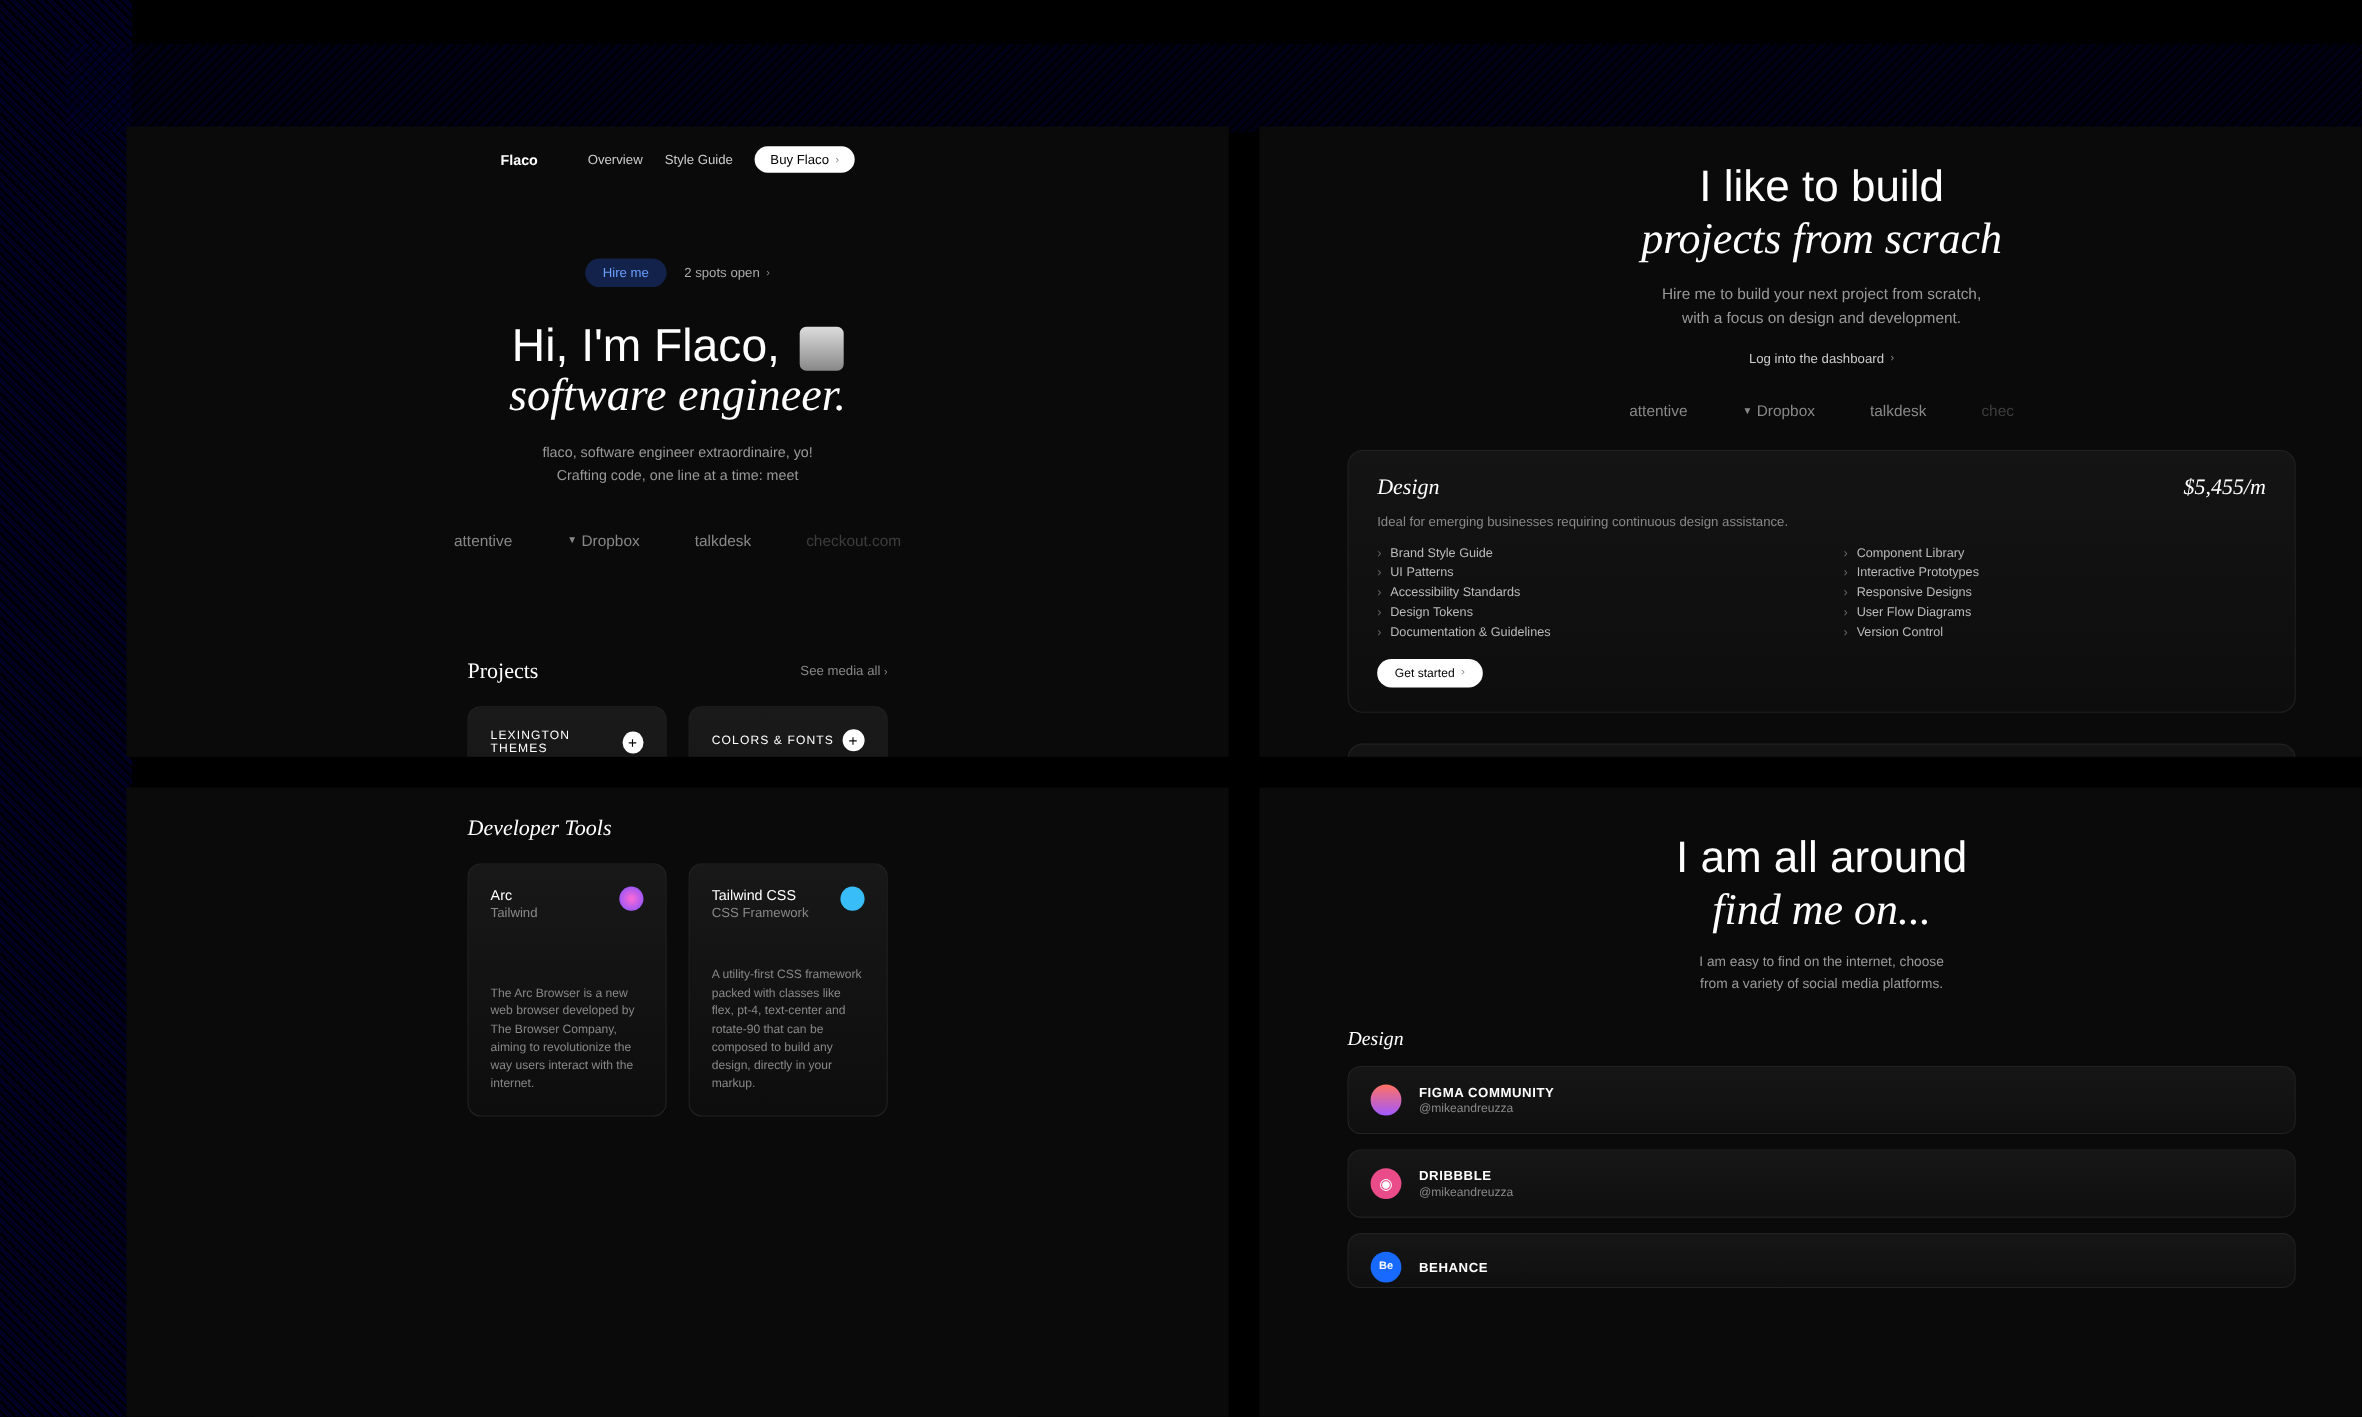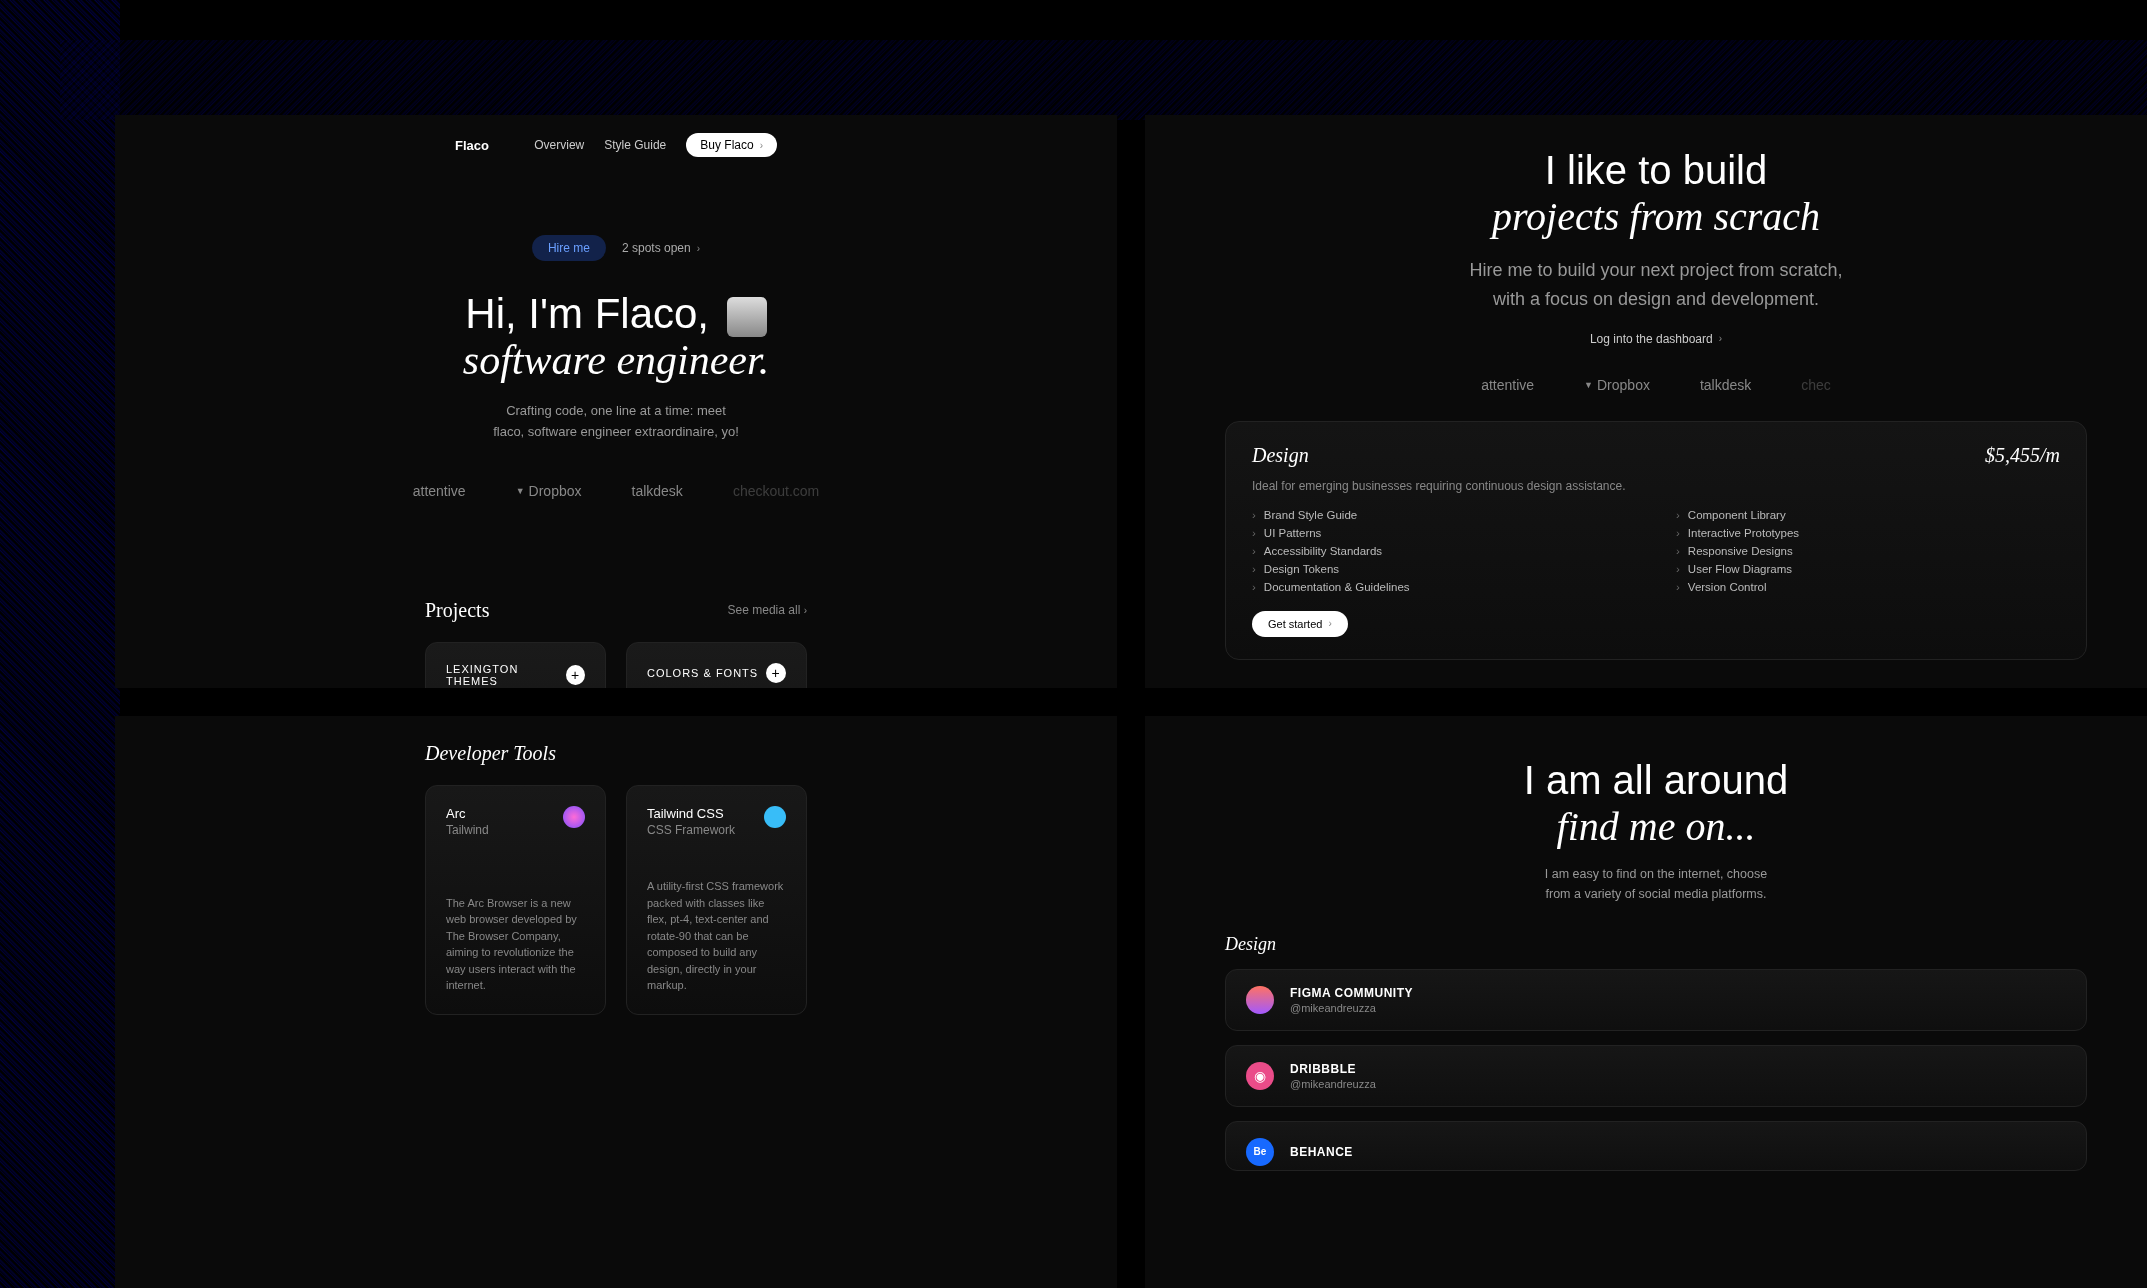--- a/index.html
+++ b/index.html
@@ -71,21 +71,21 @@
   .p1-sh-link { color: #888; font-size: 12px; }
   .p1-cards { display: flex; gap: 20px; }
   .p1-card { flex: 1; background: linear-gradient(180deg,#1a1a1a,#0d0d0d); border: 1px solid #222; border-radius: 12px; padding: 20px; height: 300px; display: flex; flex-direction: column; }
   .p1-card-h { display: flex; justify-content: space-between; align-items: center; font-size: 11px; letter-spacing: 1px; }
   .p1-plus { width: 20px; height: 20px; border-radius: 50%; background: #fff; color: #000; display: flex; align-items: center; justify-content: center; font-size: 14px; }
   
   .p2 { padding: 0 60px 0 80px; }
   .p2-hero { text-align: center; padding-top: 10px; }
   .p2-h1 { font-size: 40px; font-weight: 500; margin-top: 23px; }
   .p2-h1s { font-family: Georgia, serif; font-style: italic; font-size: 40px; display: block; }
-  .p2-sub { color: #999; font-size: 18px; margin-top: 16px; line-height: 1.6; }
+  .p2-sub { color: #999; font-size: 14px; margin-top: 16px; line-height: 1.6; }
   .p2-link { color: #ccc; font-size: 12px; margin-top: 18px; display: inline-flex; align-items: center; gap: 6px; }
   .p2-logos { display: flex; justify-content: center; gap: 50px; margin-top: 30px; color: #888; font-size: 14px; align-items: center; }
   .p2-tier { background: linear-gradient(180deg,#141414,#0d0d0d); border: 1px solid #222; border-radius: 14px; padding: 22px 26px; margin-top: 28px; }
   .p2-tier-h { display: flex; justify-content: space-between; font-family: Georgia, serif; font-style: italic; font-size: 20px; }
   .p2-tier-sub { color: #888; font-size: 12px; margin-top: 12px; }
   .p2-feats { display: grid; grid-template-columns: 1fr 1fr; gap: 6px 40px; margin-top: 16px; }
   .p2-feat { color: #bbb; font-size: 11.5px; display: flex; align-items: center; gap: 8px; }
   .p2-feat::before { content: '›'; color: #666; }
   .p2-cta { background: #fff; color: #000; border-radius: 999px; padding: 7px 16px; font-size: 11px; display: inline-flex; align-items: center; gap: 6px; margin-top: 18px; }
   
@@ -143,22 +143,22 @@
           <span>2 spots open</span>
           <span class="chev">›</span>
         </div>
       </div>
       <div class="p1-h1">
         <span>Hi, I'm Flaco,</span>
         <span class="p1-avatar"></span>
         <span class="serif">software engineer.</span>
       </div>
       <div class="p1-sub">
+        <div>flaco, software engineer extraordinaire, yo!</div>
         <div>Crafting code, one line at a time: meet</div>
-        <div>flaco, software engineer extraordinaire, yo!</div>
       </div>
       <div class="p1-logos">
         <span class="logo-item">attentive</span>
         <span class="logo-item logo-dropbox">Dropbox</span>
         <span class="logo-item">talkdesk</span>
         <span class="logo-item" style="opacity:.4">checkout.com</span>
       </div>
     </div>
     <div class="p1-section">
       <div class="p1-sh">

